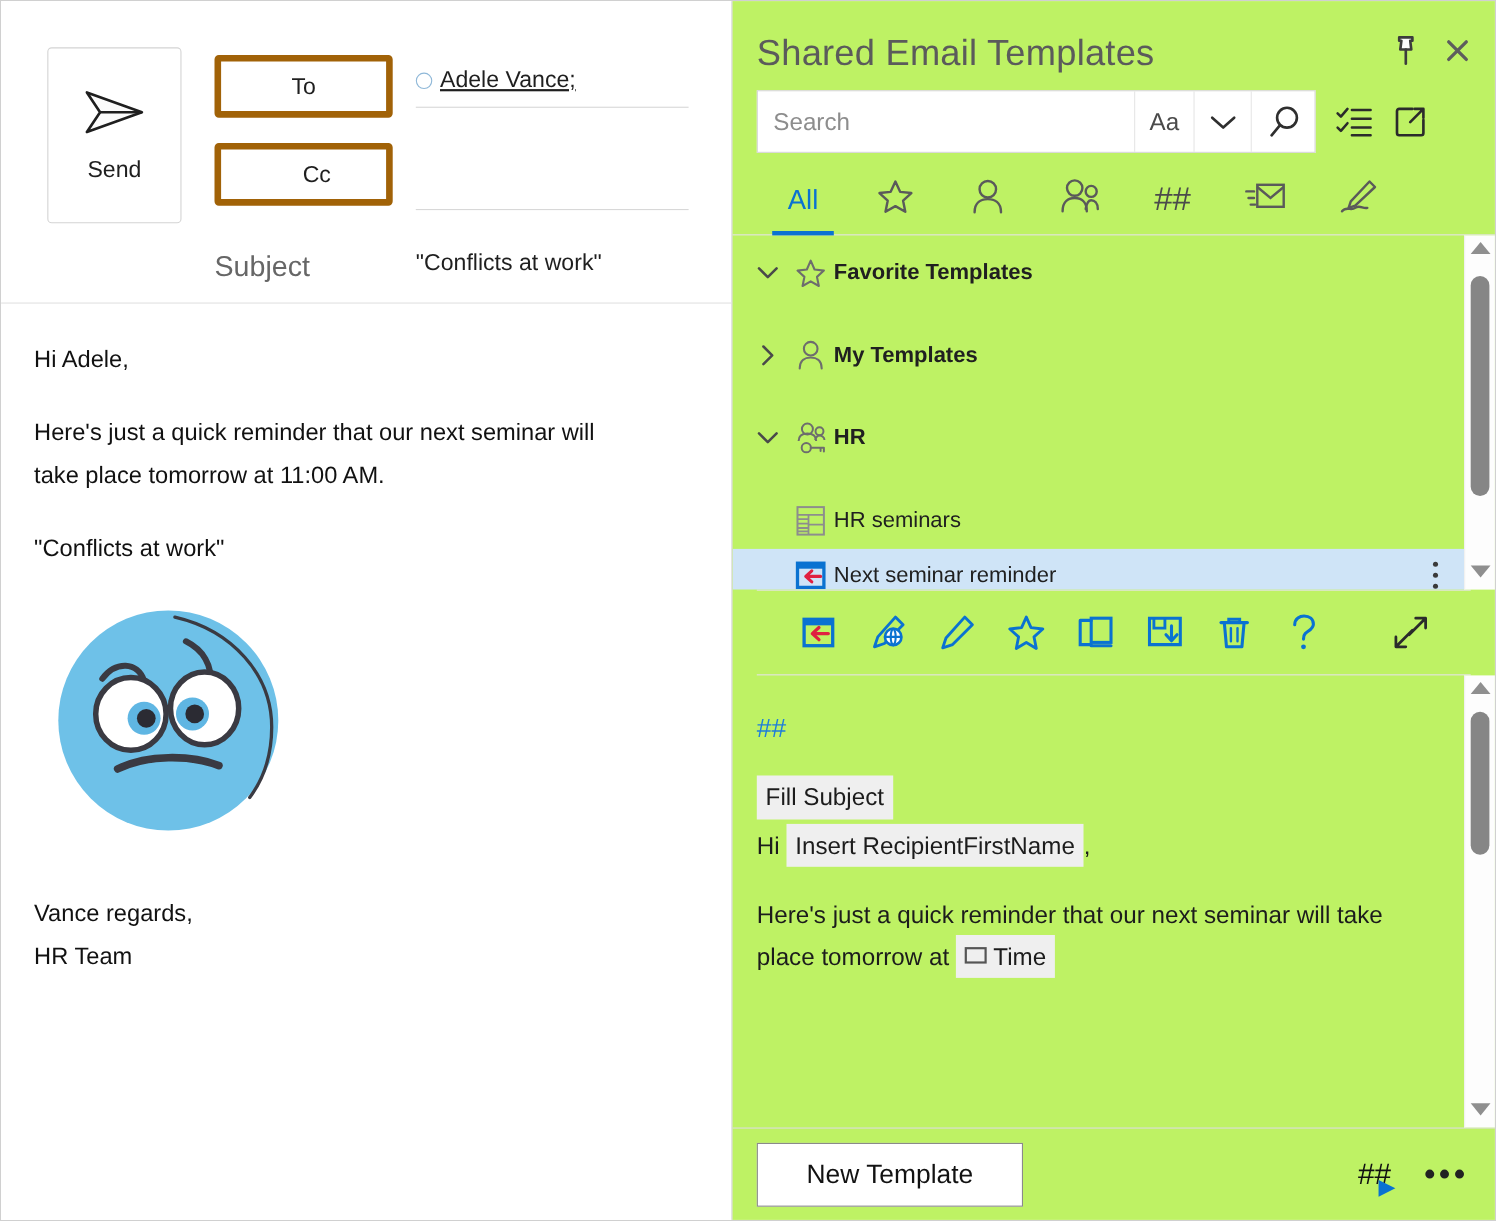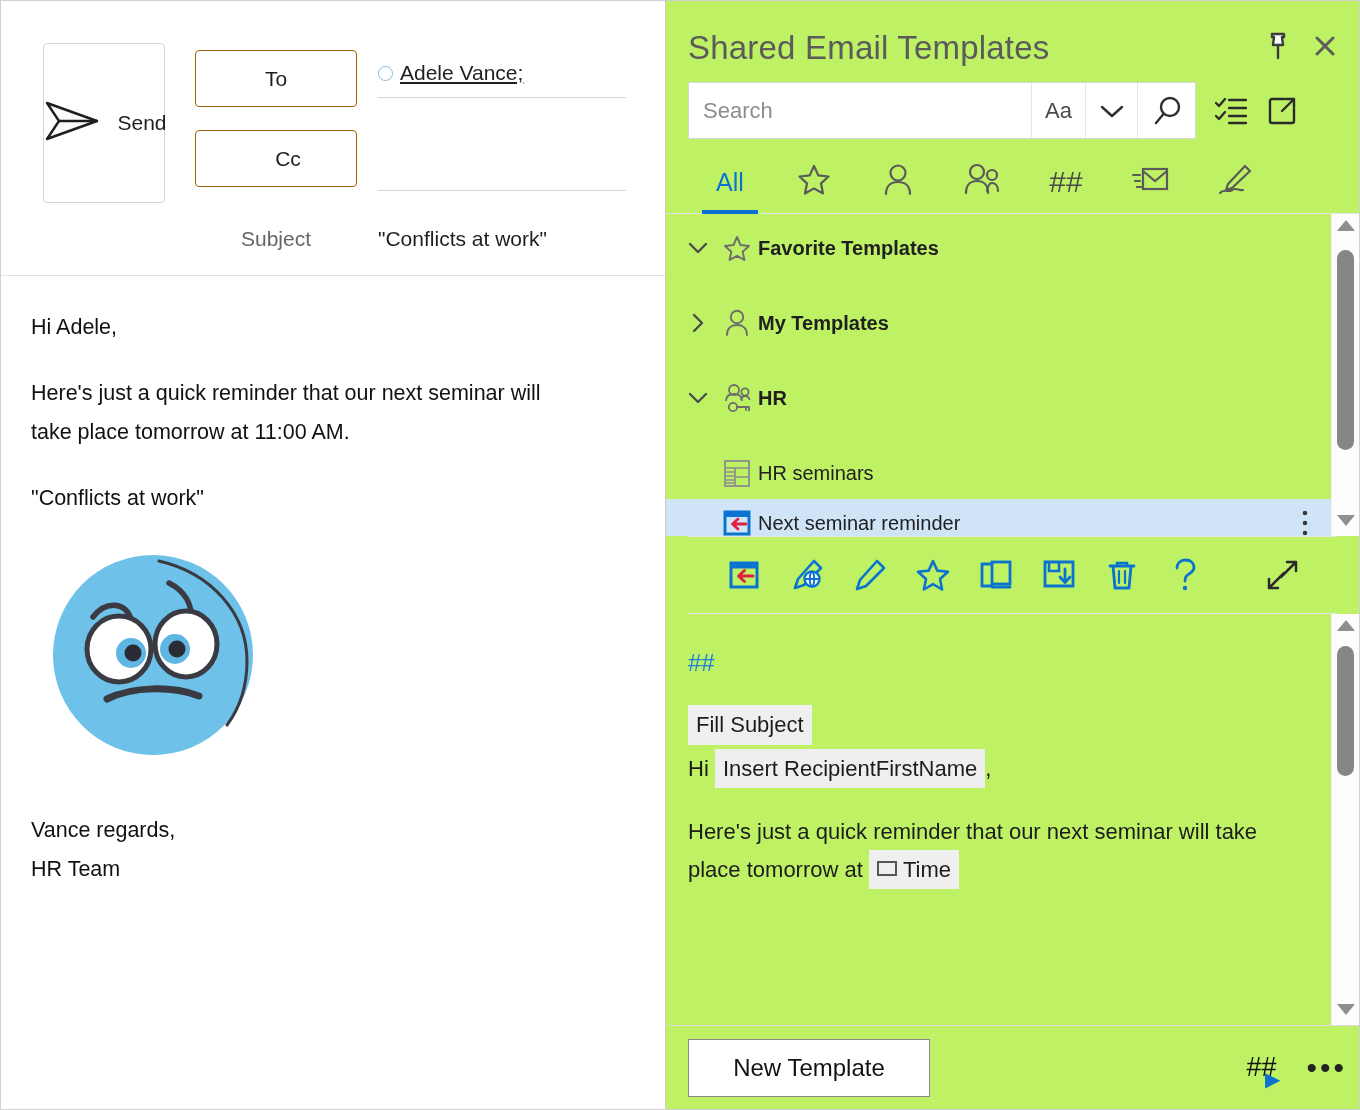--- a/index.html
+++ b/index.html
@@ -33,47 +33,47 @@
     border-bottom: 1px solid #e2e2e2;
   }
   .send-btn {
     position: absolute;
     left: 42px; top: 42px;
     width: 122px; height: 160px;
     border: 1px solid #d4d4d4;
     border-radius: 4px;
     background: #fff;
     display: flex;
-    flex-direction: row;
+    flex-direction: column;
     align-items: center;
     justify-content: center;
     gap: 14px;
     cursor: pointer;
   }
   .send-btn .label { font-size: 21px; color: #1f1f1f; }
   .field-btn {
     position: absolute;
     left: 194px;
     width: 162px; height: 57px;
-    border: 1px solid #a16207;
+    border: 6px solid #a16207;
     border-radius: 4px;
     background: #fff;
     font-size: 21px;
     color: #1f1f1f;
     display: flex; align-items: center; justify-content: center;
     cursor: pointer;
   }
   .field-btn.to { top: 49px; }
   .field-btn.cc { top: 129px; padding-left: 24px; }
   .subject-label {
     position: absolute;
     left: 194px; top: 226px;
     width: 162px;
-    text-align: center;
-    font-size: 21px;
+    text-align: left;
+    font-size: 26px;
     color: #666;
   }
   .recipient-row {
     position: absolute;
     left: 377px; top: 60px;
     width: 248px;
     border-bottom: 1px solid #d8d8d8;
     padding-bottom: 12px;
     display: flex; align-items: center; gap: 7px;
   }
@@ -315,21 +315,21 @@
     vertical-align: 1px;
   }
   .preview p { margin: 0 0 26px 0; }
   .preview .line-tight { margin-bottom: 4px; }
 
   .panel-bottom {
     flex: 0 0 auto;
     height: 84px;
     border-top: 1px solid #dcdcdc;
     display: flex; align-items: center;
-    padding: 0 12px 0 22px;
+    padding: 0 24px 0 22px;
     justify-content: flex-end;
   }
   .new-template-btn {
     width: 242px; height: 58px;
     border: 1px solid #8a8a8a;
     background: #fff;
     font-size: 24px;
     color: #121212;
     font-family: "Liberation Sans", sans-serif;
     cursor: pointer;

